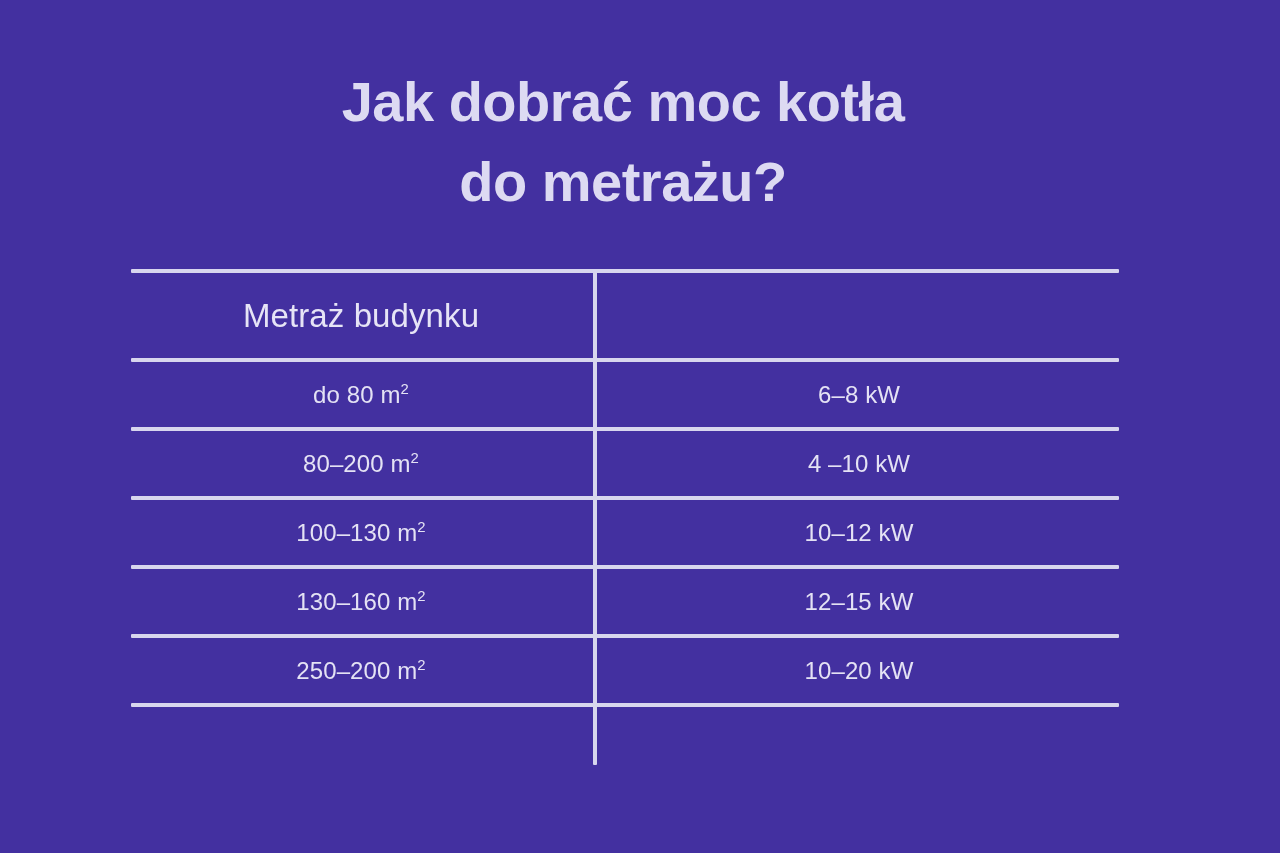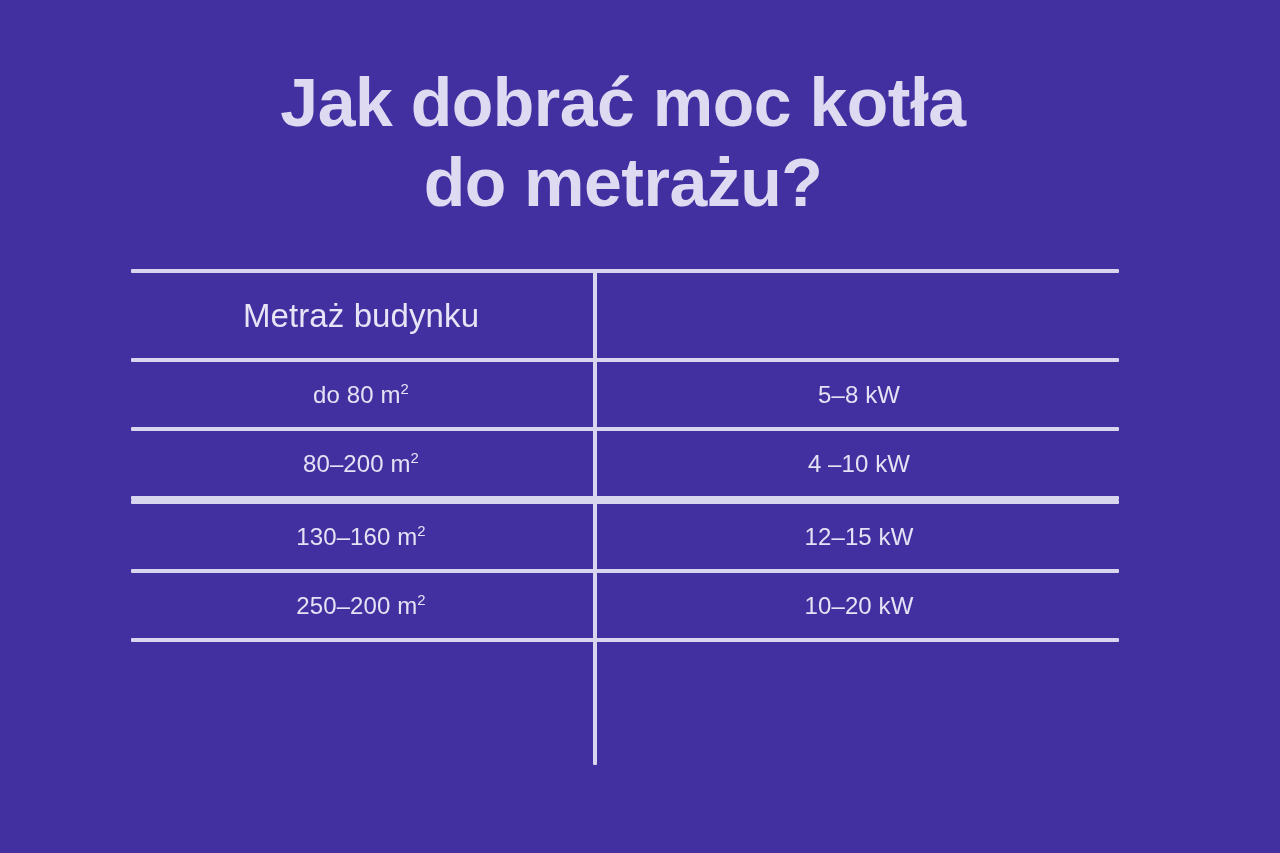--- a/index.html
+++ b/index.html
@@ -28,21 +28,21 @@
     left: 0;
     right: 0;
     top: 62px;
     text-align: center;
     padding-right: 34px;
   }
 
   .title-line {
     display: block;
     font-family: "Liberation Sans", sans-serif;
-    font-size: 68px;
+    font-size: 56px;
     font-weight: 700;
     line-height: 80px;
     letter-spacing: -0.5px;
     color: #DDDAF2;
     white-space: nowrap;
   }
 
   
   .table-wrap {
     position: absolute;
@@ -140,37 +140,45 @@
       </div>
     </div>
 
     <div class="rule"></div>
 
     <div class="row">
       <div class="cell col-left">
         <span class="cell-text"><span>do 80 m</span><span class="sup">2</span></span>
       </div>
       <div class="cell col-right">
-        <span class="cell-text">5–8 kW</span>
+        <span class="cell-text">6–8 kW</span>
       </div>
     </div>
 
     <div class="rule"></div>
 
     <div class="row">
       <div class="cell col-left">
         <span class="cell-text"><span>80–200 m</span><span class="sup">2</span></span>
       </div>
       <div class="cell col-right">
         <span class="cell-text">4 –10 kW</span>
       </div>
     </div>
 
     <div class="rule"></div>
 
+    <div class="row">
+      <div class="cell col-left">
+        <span class="cell-text"><span>100–130 m</span><span class="sup">2</span></span>
+      </div>
+      <div class="cell col-right">
+        <span class="cell-text">10–12 kW</span>
+      </div>
+    </div>
 
     <div class="rule"></div>
 
     <div class="row">
       <div class="cell col-left">
         <span class="cell-text"><span>130–160 m</span><span class="sup">2</span></span>
       </div>
       <div class="cell col-right">
         <span class="cell-text">12–15 kW</span>
       </div>

